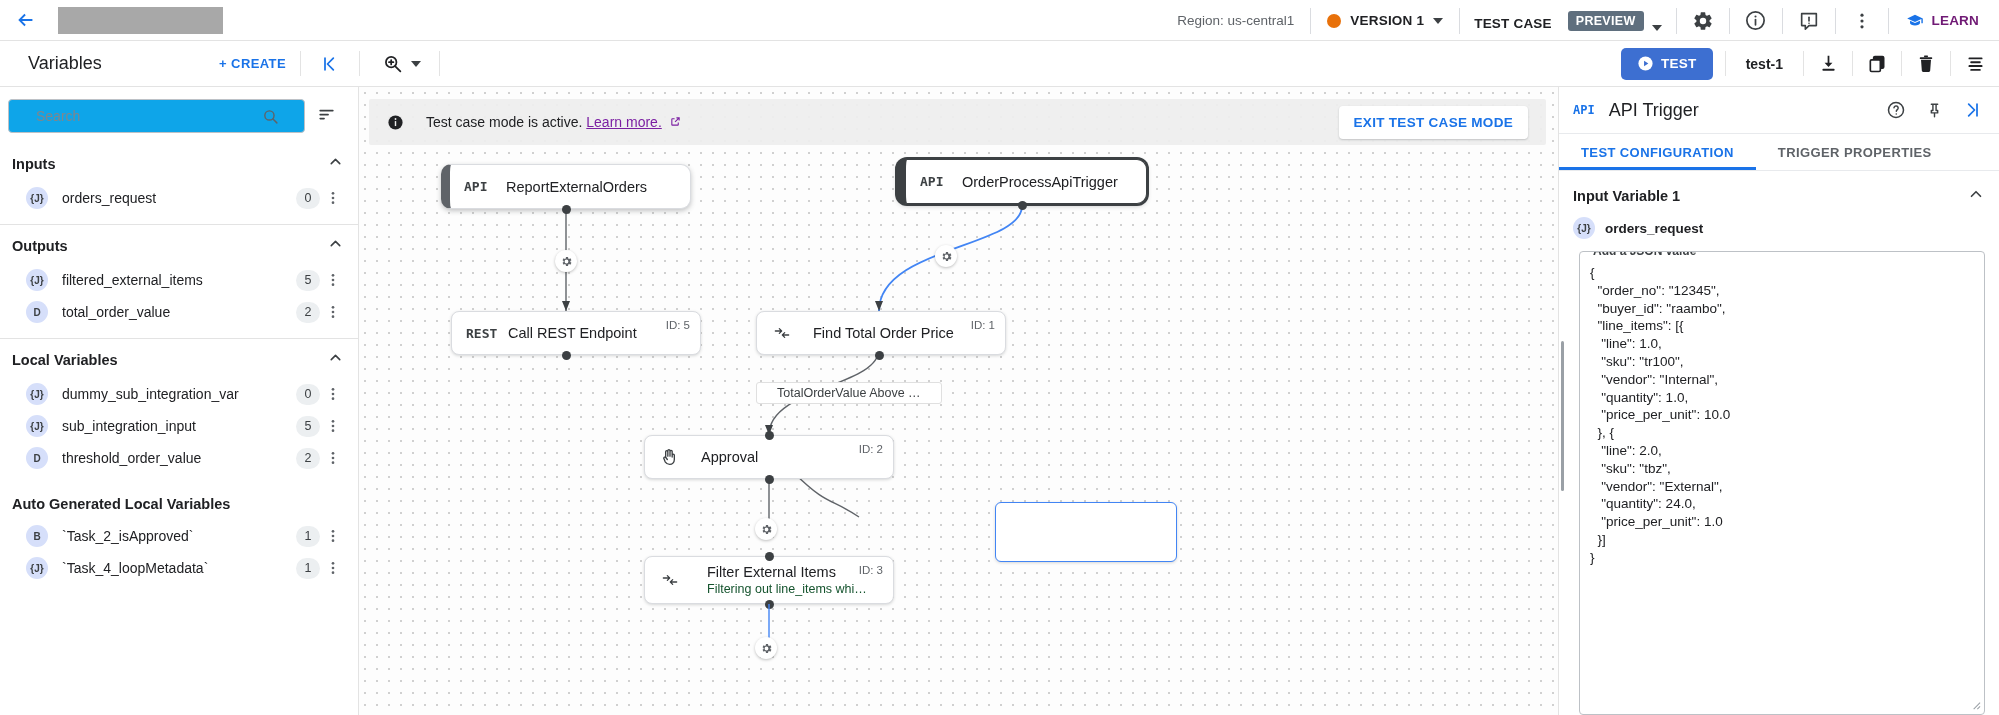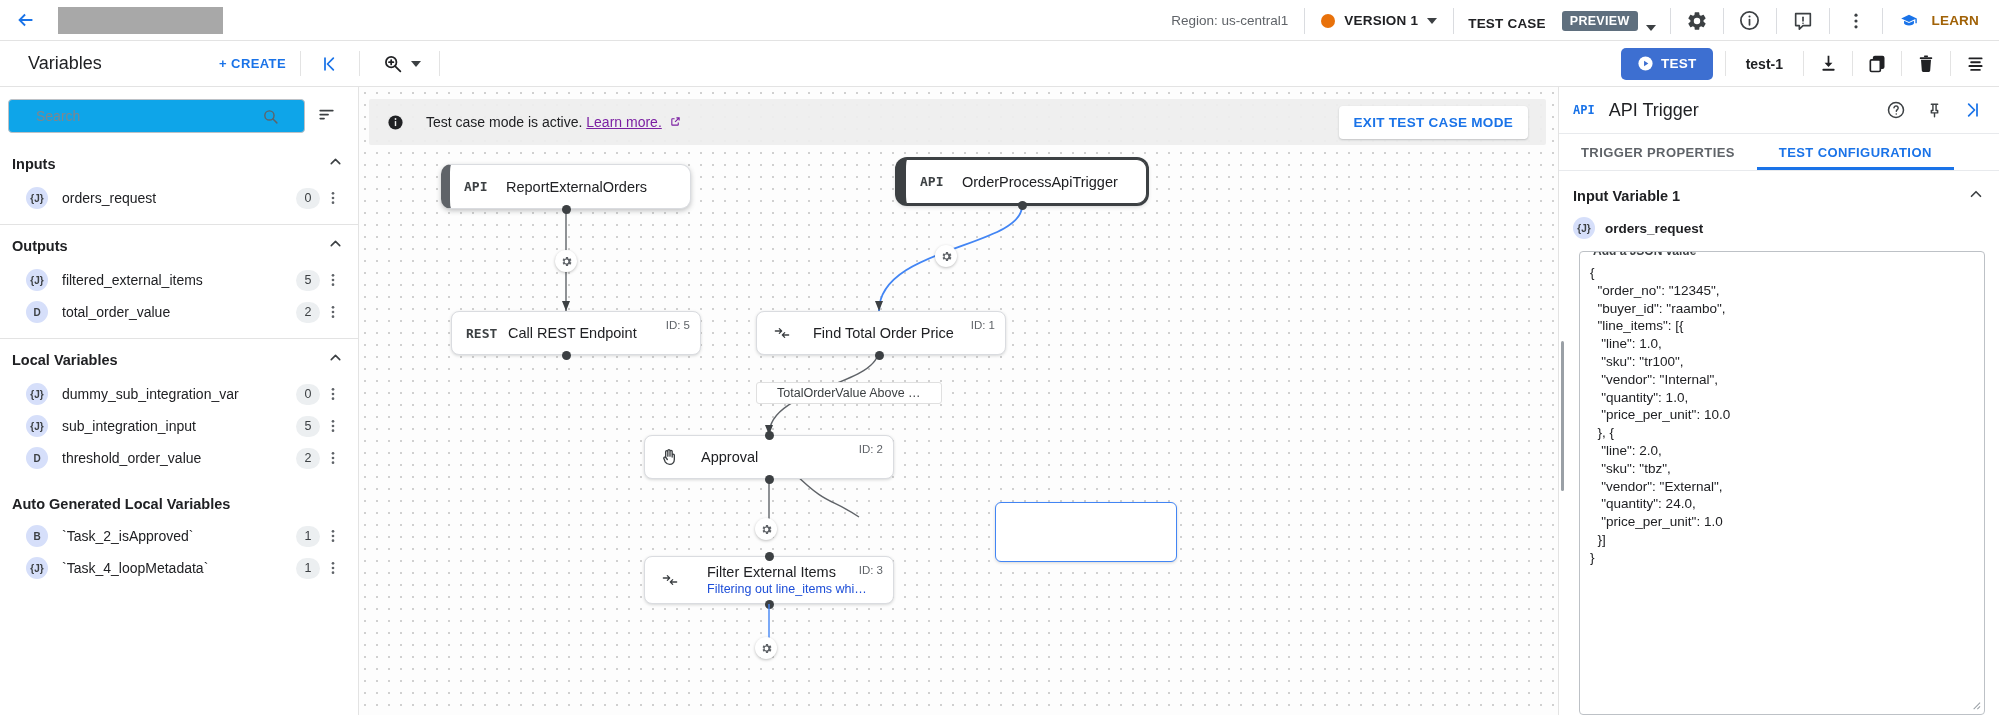--- a/index.html
+++ b/index.html
@@ -69,22 +69,22 @@
     padding: 3px 8px; border-radius: 3px;
     letter-spacing: .3px;
     margin-left: 8px;
   }
   .icon-btn {
     width: 52px; height: 41px;
     display: flex; align-items: center; justify-content: center;
     cursor: pointer; color: #3c4043;
   }
   .learn-btn {
-    display: flex; align-items: center; gap: 13px;
-    padding: 0 20px 0 16px; color: #a16207;
+    display: flex; align-items: center; gap: 7px;
+    padding: 0 20px 0 16px; color: #701a75;
     font-size: 13.5px; font-weight: bold;
     cursor: pointer; white-space: nowrap; letter-spacing:.2px;
   }
 
   
   .toolbar2 {
     height: 46px;
     display: flex; align-items: stretch;
     border-bottom: 1px solid #e3e3e3;
     background: #fff;
@@ -220,21 +220,21 @@
     box-shadow: 0 2px 5px rgba(60,64,67,.3);
   }
   .node-badge {
     font-family: "DejaVu Sans Mono", monospace;
     font-size: 13px; color:#3c4043; font-weight:bold;
     width: 42px; flex:none;
   }
   .node-icon { width: 42px; flex:none; display:flex; align-items:center; color:#3c4043;}
   .node-body { margin-left: 6px; overflow:hidden; }
   .node-title { font-size:14.5px; color:#202124; white-space:nowrap; }
-  .node-sub { font-size:12.5px; color:#1d4ed8; white-space:nowrap; margin-top:2px;text-align:right;}
+  .node-sub { font-size:12.5px; color:#14532d; white-space:nowrap; margin-top:2px;text-align:right;}
   .node-id {
     position:absolute; right:10px; top:7px;
     font-size:11.5px; color:#5f6368;
   }
   .port {
     position:absolute; width:9px; height:9px; border-radius:50%;
     background:#3c4043;
   }
   .edge-label {
     position:absolute; background:#fff; border:1px solid #e0e0e0;
@@ -738,22 +738,22 @@
         </span>
         <span class="rp-ic blue">
           <svg width="20" height="20" viewBox="0 0 24 24" fill="none" stroke="currentColor" stroke-width="2.1">
             <path d="M8 5l7 7-7 7M18 5v14" stroke-linecap="round" stroke-linejoin="round"></path>
           </svg>
         </span>
       </span>
     </div>
 
     <div class="tabs">
+      <div class="tab active">TEST CONFIGURATION</div>
       <div class="tab">TRIGGER PROPERTIES</div>
-      <div class="tab active">TEST CONFIGURATION</div>
     </div>
 
     <div class="rp-content">
       <div class="rp-scroll" style="top:170px;"></div>
       <div class="rp-section">
         <span class="rp-sec-title">Input Variable 1</span>
         <span style="margin-left:auto">
           <svg width="18" height="18" viewBox="0 0 24 24" fill="none" stroke="#3c4043" stroke-width="2.2">
               <path d="M6 15l6-6 6 6" stroke-linecap="round" stroke-linejoin="round"></path>
             </svg>

